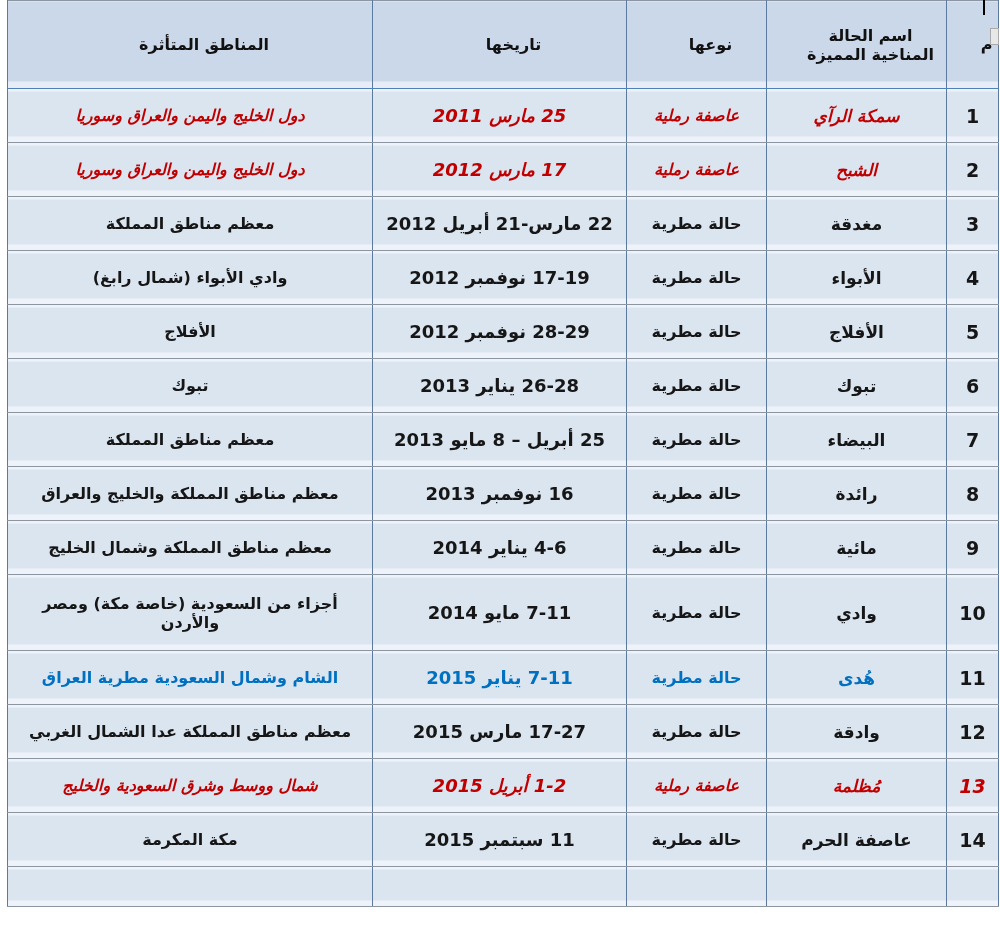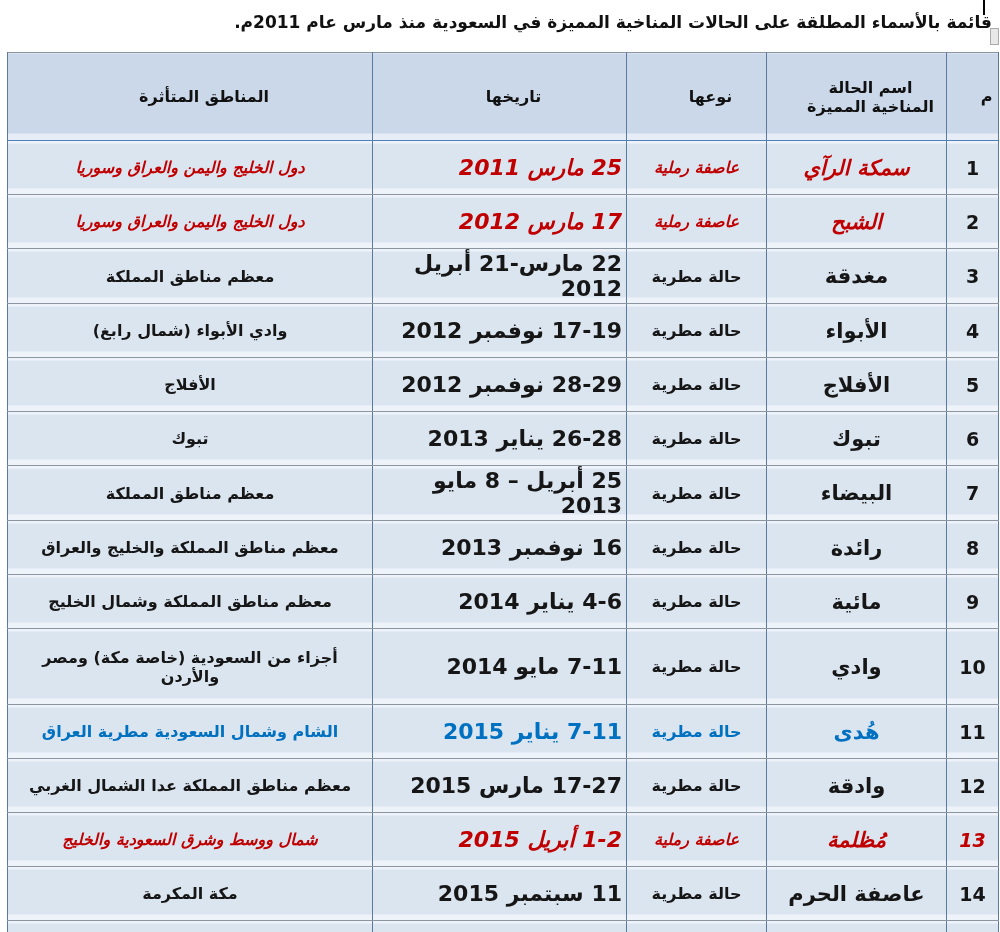--- a/index.html
+++ b/index.html
@@ -70,33 +70,32 @@
     font-size:16px;
     background:linear-gradient(to bottom,
       #eef2f9 0, #eef2f9 2px,
       #dbe5f0 2px, #dbe5f0 calc(100% - 6px),
       #eef2f9 calc(100% - 6px), #eef2f9 100%);
   }
   tr.row-tall td{height:76px;margin-top:11px;}
   tr.row-partial td{height:40px;}
 
   td.col-num{font-size:19px;}
-  td.col-date{font-size:22px;text-align:right;}
-  td.col-name{font-size:21px;}
+  td.col-date{font-size:18px;}
+  td.col-name{font-size:17px;}
 
   .t-black{color:#161616;}
   .t-red{color:#c00000;font-style:italic;}
   .t-blue{color:#0070c0;}
 </style>
 </head>
 <body>
 
 <div class="page">
 
-  <div class="doc-title">قائمة بالأسماء المطلقة على الحالات المناخية المميزة في السعودية منذ مارس عام 2011م.</div>
 
   <div class="text-cursor"></div>
   <div class="table-handle"></div>
 
   <table class="climate">
     <colgroup>
       <col class="c-num">
         <col class="c-name">
         <col class="c-type">
         <col class="c-date">

